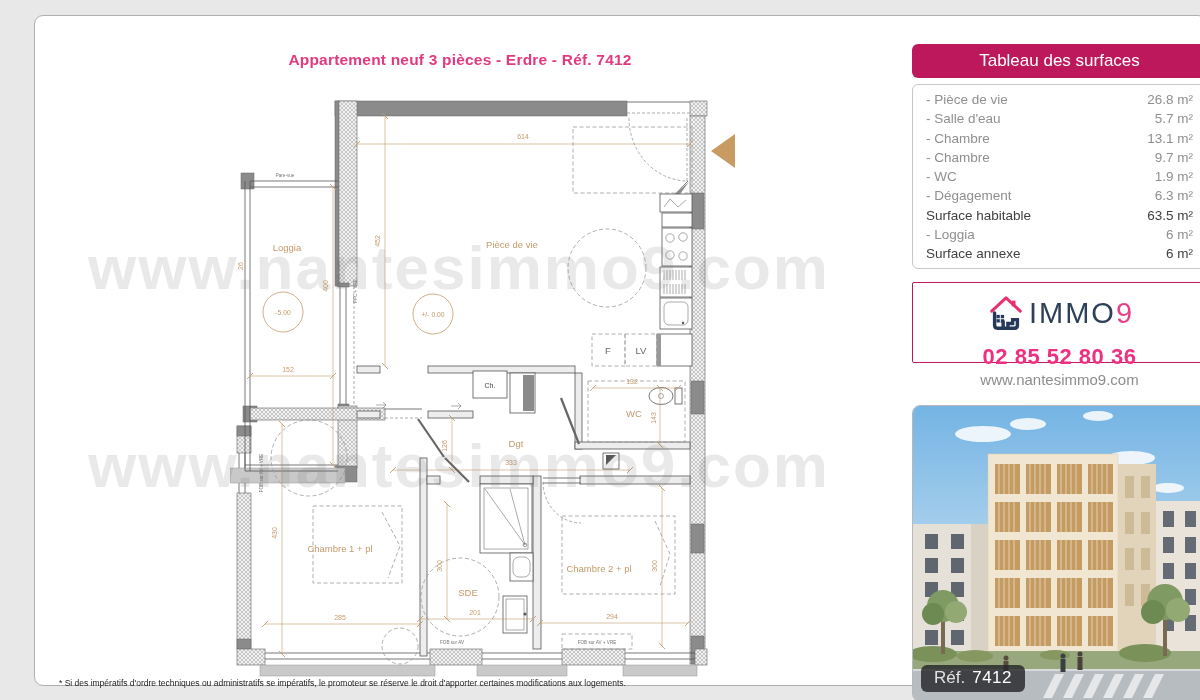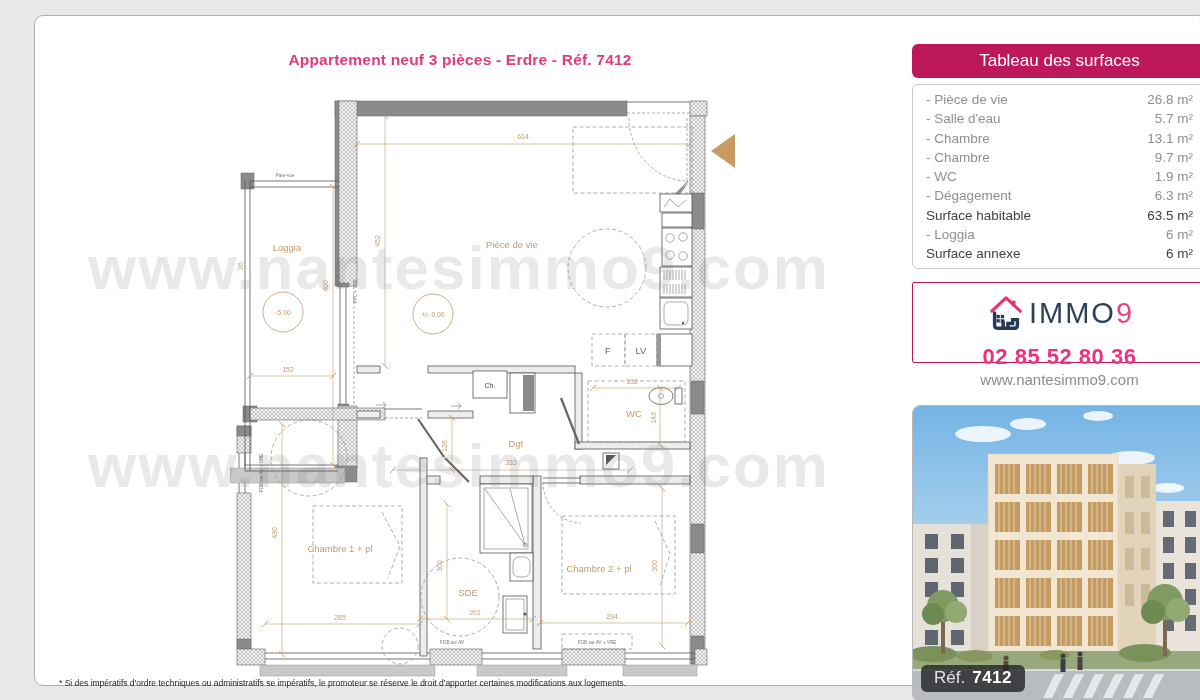--- a/index.html
+++ b/index.html
@@ -28,21 +28,21 @@
   .logo-row{display:flex;align-items:center;justify-content:center;margin-top:11px;height:38px;}
   .brand-text{font-size:29px;color:#2e4058;letter-spacing:2px;margin-left:4px;}
   .brand-digit{font-size:29px;color:#e83f86;}
   .phone{font-size:22px;font-weight:bold;color:#ee3080;letter-spacing:.5px;margin-top:12px;}
   .website{font-size:15px;color:#8d8d8d;margin-top:1px;}
   .photo-card{position:absolute;left:877px;top:389px;width:295px;height:295px;border:1px solid #b8b8b8;
               border-radius:8px;overflow:hidden;background:#dfe8ef;}
   .ref-badge{position:absolute;left:8px;bottom:9px;background:rgba(38,38,42,0.82);color:#fff;
              border-radius:6px;padding:3px 13px 4px 13px;font-size:17px;}
   .ref-label{color:#e3e3e3;margin-right:7px;}
-  .ref-value{font-weight:bold;letter-spacing:.5px;}
+  .ref-value{font-weight:normal;letter-spacing:.5px;}
 
   
   svg text{font-family:"Liberation Sans",sans-serif;}
   .wall-h{fill:url(#hatch);stroke:#777;stroke-width:0.7;}
   .wall-d{fill:#8b8b8b;stroke:#666;stroke-width:0.5;}
   .slab{fill:#c9c9c9;stroke:#999;stroke-width:0.5;}
   .part{fill:#ededed;stroke:#555;stroke-width:0.8;}
   .fix{fill:#fff;stroke:#555;stroke-width:0.8;}
   .thin{fill:none;stroke:#555;stroke-width:0.8;}
   .thin2{fill:none;stroke:#555;stroke-width:0.5;}

